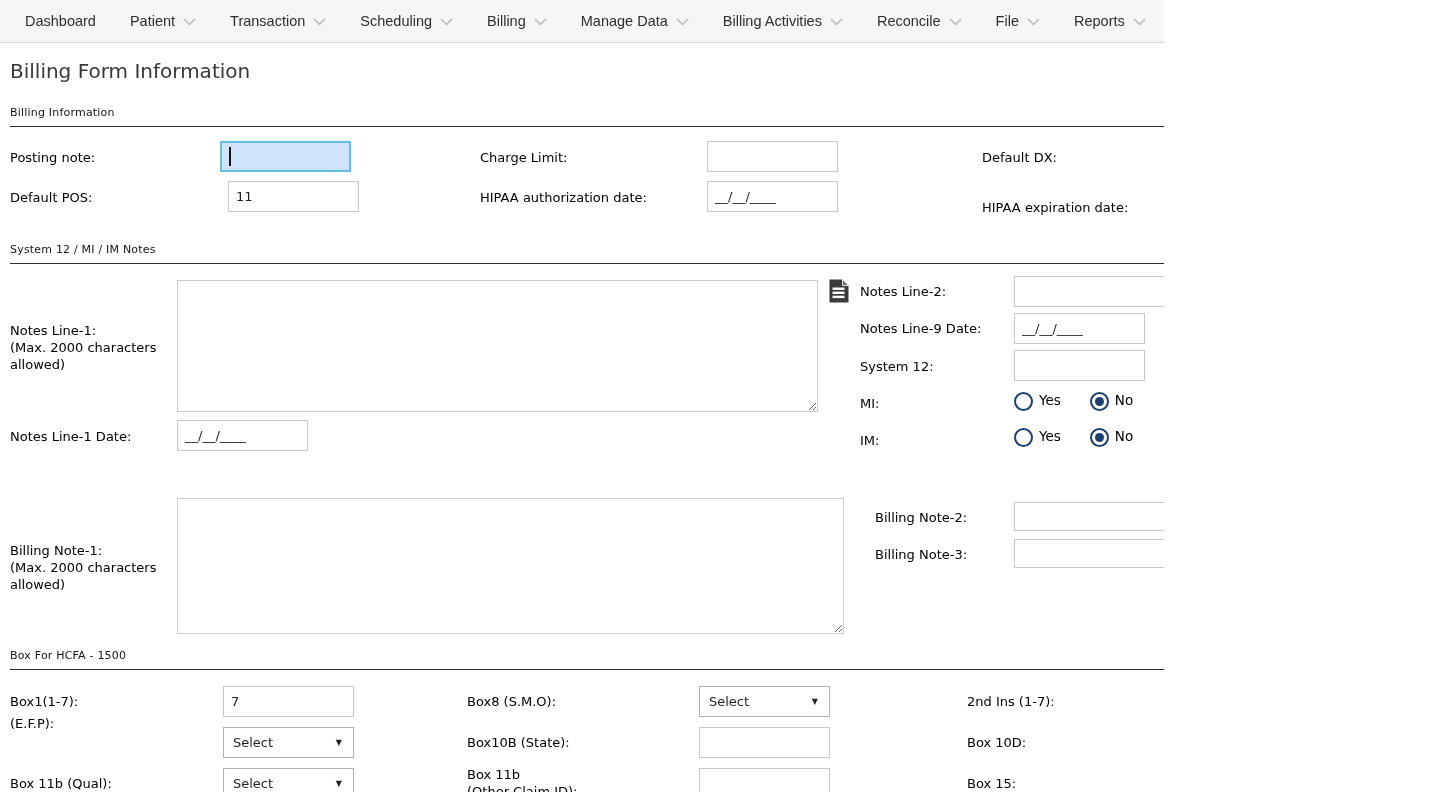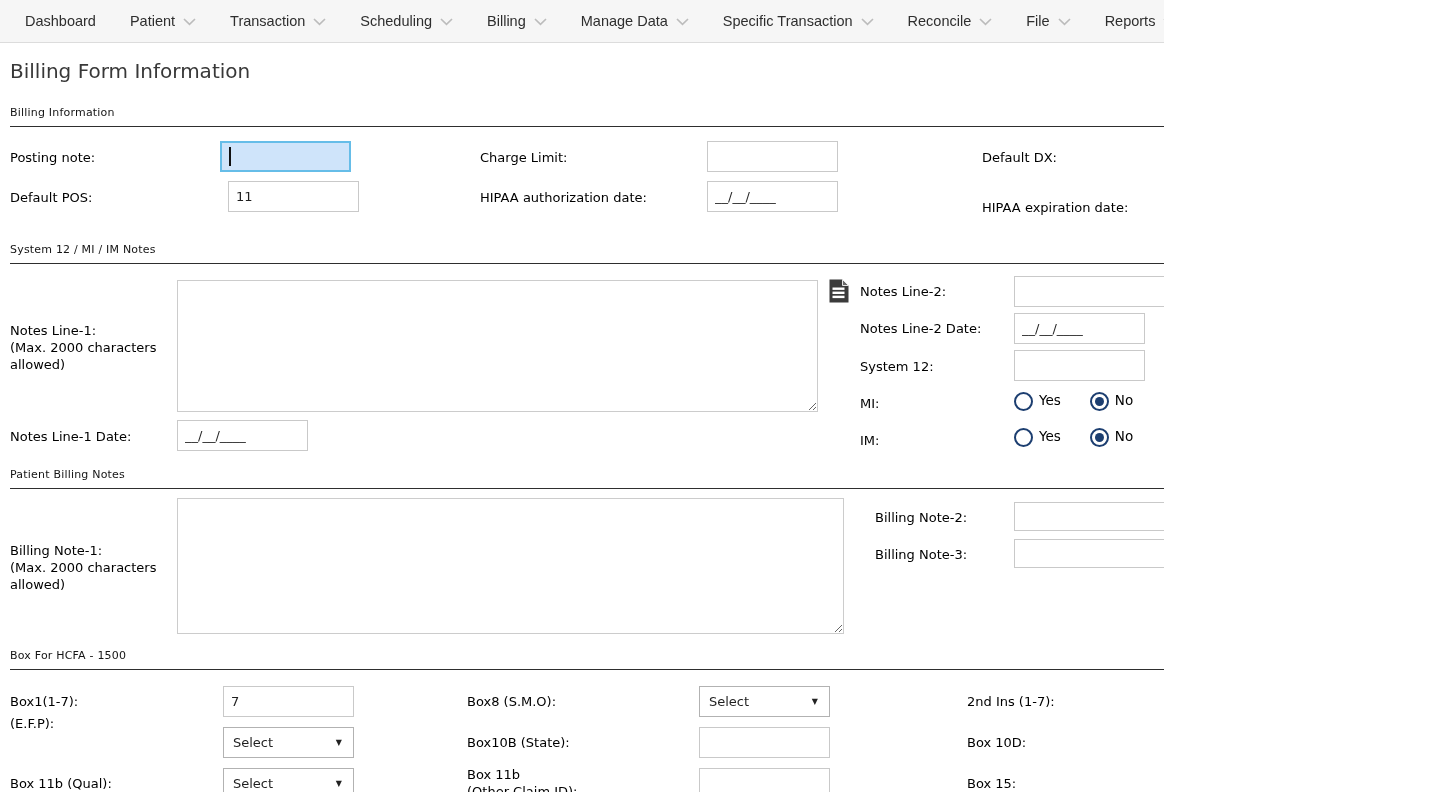--- a/index.html
+++ b/index.html
@@ -92,21 +92,21 @@
     </div>
     <div class="nav-item">
       <span>Manage Data</span>
       <span class="chev">
           <svg width="13" height="8">
             <polyline points="1,1 6.5,6.3 12,1" fill="none" stroke="#bcbcbc" stroke-width="1.6"></polyline>
           </svg>
         </span>
     </div>
     <div class="nav-item">
-      <span>Specific Transaction</span>
+      <span>Billing Activities</span>
       <span class="chev">
           <svg width="13" height="8">
             <polyline points="1,1 6.5,6.3 12,1" fill="none" stroke="#bcbcbc" stroke-width="1.6"></polyline>
           </svg>
         </span>
     </div>
     <div class="nav-item">
       <span>Reconcile</span>
       <span class="chev">
           <svg width="13" height="8">
@@ -179,21 +179,21 @@
   <span class="doc-icon" style="left:1400px;top:277px;">
     <svg width="22" height="24" viewBox="0 0 22 24">
       <path d="M1.5 0.5 h13 l6 6 v17 h-19 z" fill="#3b3b3b"></path>
       <path d="M14.5 0.5 l6 6 h-6 z" fill="#6b6b6b" stroke="#f6f6f6" stroke-width="0.9"></path>
       <rect x="4.5" y="8.5" width="12" height="2.4" fill="#fff"></rect>
       <rect x="4.5" y="12.6" width="12" height="2.4" fill="#fff"></rect>
       <rect x="4.5" y="16.7" width="12" height="2.4" fill="#fff"></rect>
     </svg>
   </span>
 
-  <div class="lbl" style="left:860px;top:321px;">Notes Line-2 Date:</div>
+  <div class="lbl" style="left:860px;top:321px;">Notes Line-9 Date:</div>
   <input class="inp" style="left: 1014px; top: 313px; width: 131px;" value="__/__/____">
 
   <div class="lbl" style="left:860px;top:359px;">System 12:</div>
   <input class="inp" style="left: 1014px; top: 350px; width: 131px;" value="">
 
   <div class="lbl" style="left:860px;top:396px;">MI:</div>
   <div class="radio-row" style="left:1014px;top:392px;">
     <span class="radio"></span>
     <span class="radio-lab">Yes</span>
     <span class="radio checked second"></span>
@@ -204,21 +204,20 @@
   <input class="inp" style="left: 177px; top: 420px; width: 131px;" value="__/__/____">
 
   <div class="lbl" style="left:860px;top:433px;">IM:</div>
   <div class="radio-row" style="left:1014px;top:428px;">
     <span class="radio"></span>
     <span class="radio-lab">Yes</span>
     <span class="radio checked second"></span>
     <span class="radio-lab">No</span>
   </div>
 
-  <div class="sec-h" style="top:468px;">Patient Billing Notes</div>
 
   <div class="lbl-wrap" style="left:10px;top:542px;">
     <span>Billing Note-1:</span><br>
     <span>(Max. 2000 characters allowed)</span>
   </div>
   <textarea class="ta" style="left: 177px; top: 498px; width: 667px; height: 136px;"></textarea>
 
   <div class="lbl" style="left:875px;top:510px;">Billing Note-2:</div>
   <input class="inp" style="left: 1014px; top: 502px; width: 385px; height: 29px;" value="">
 

